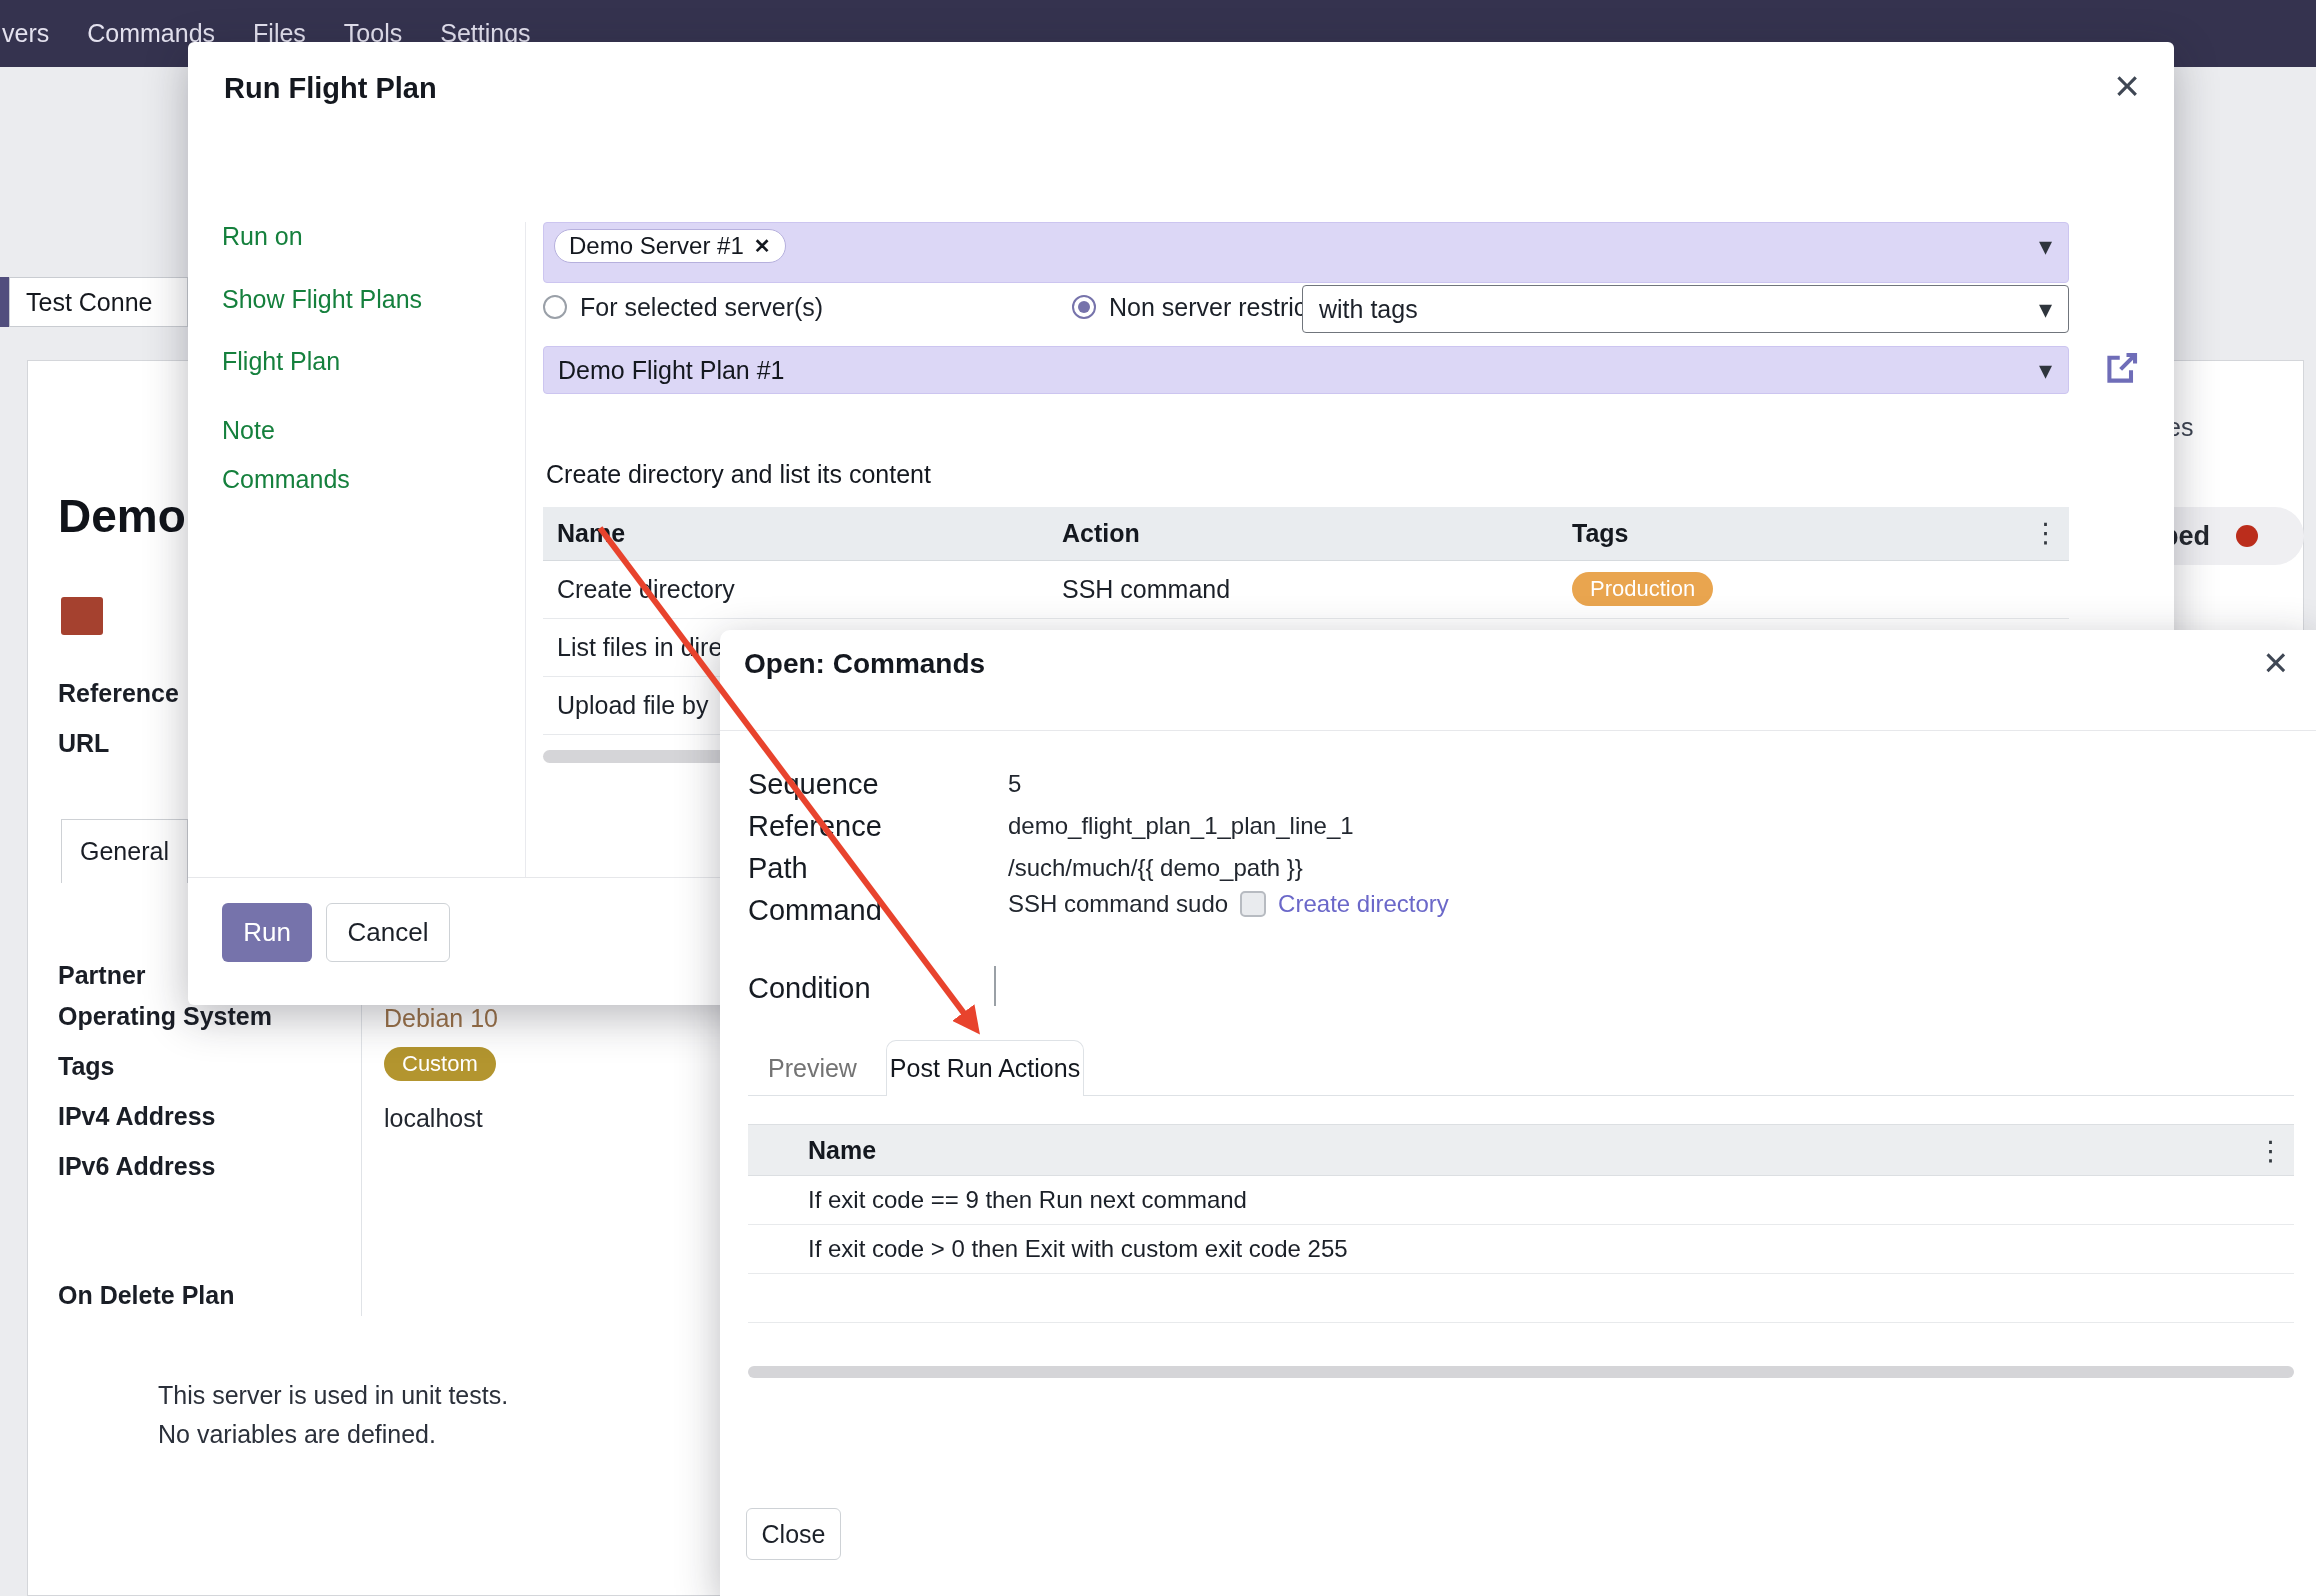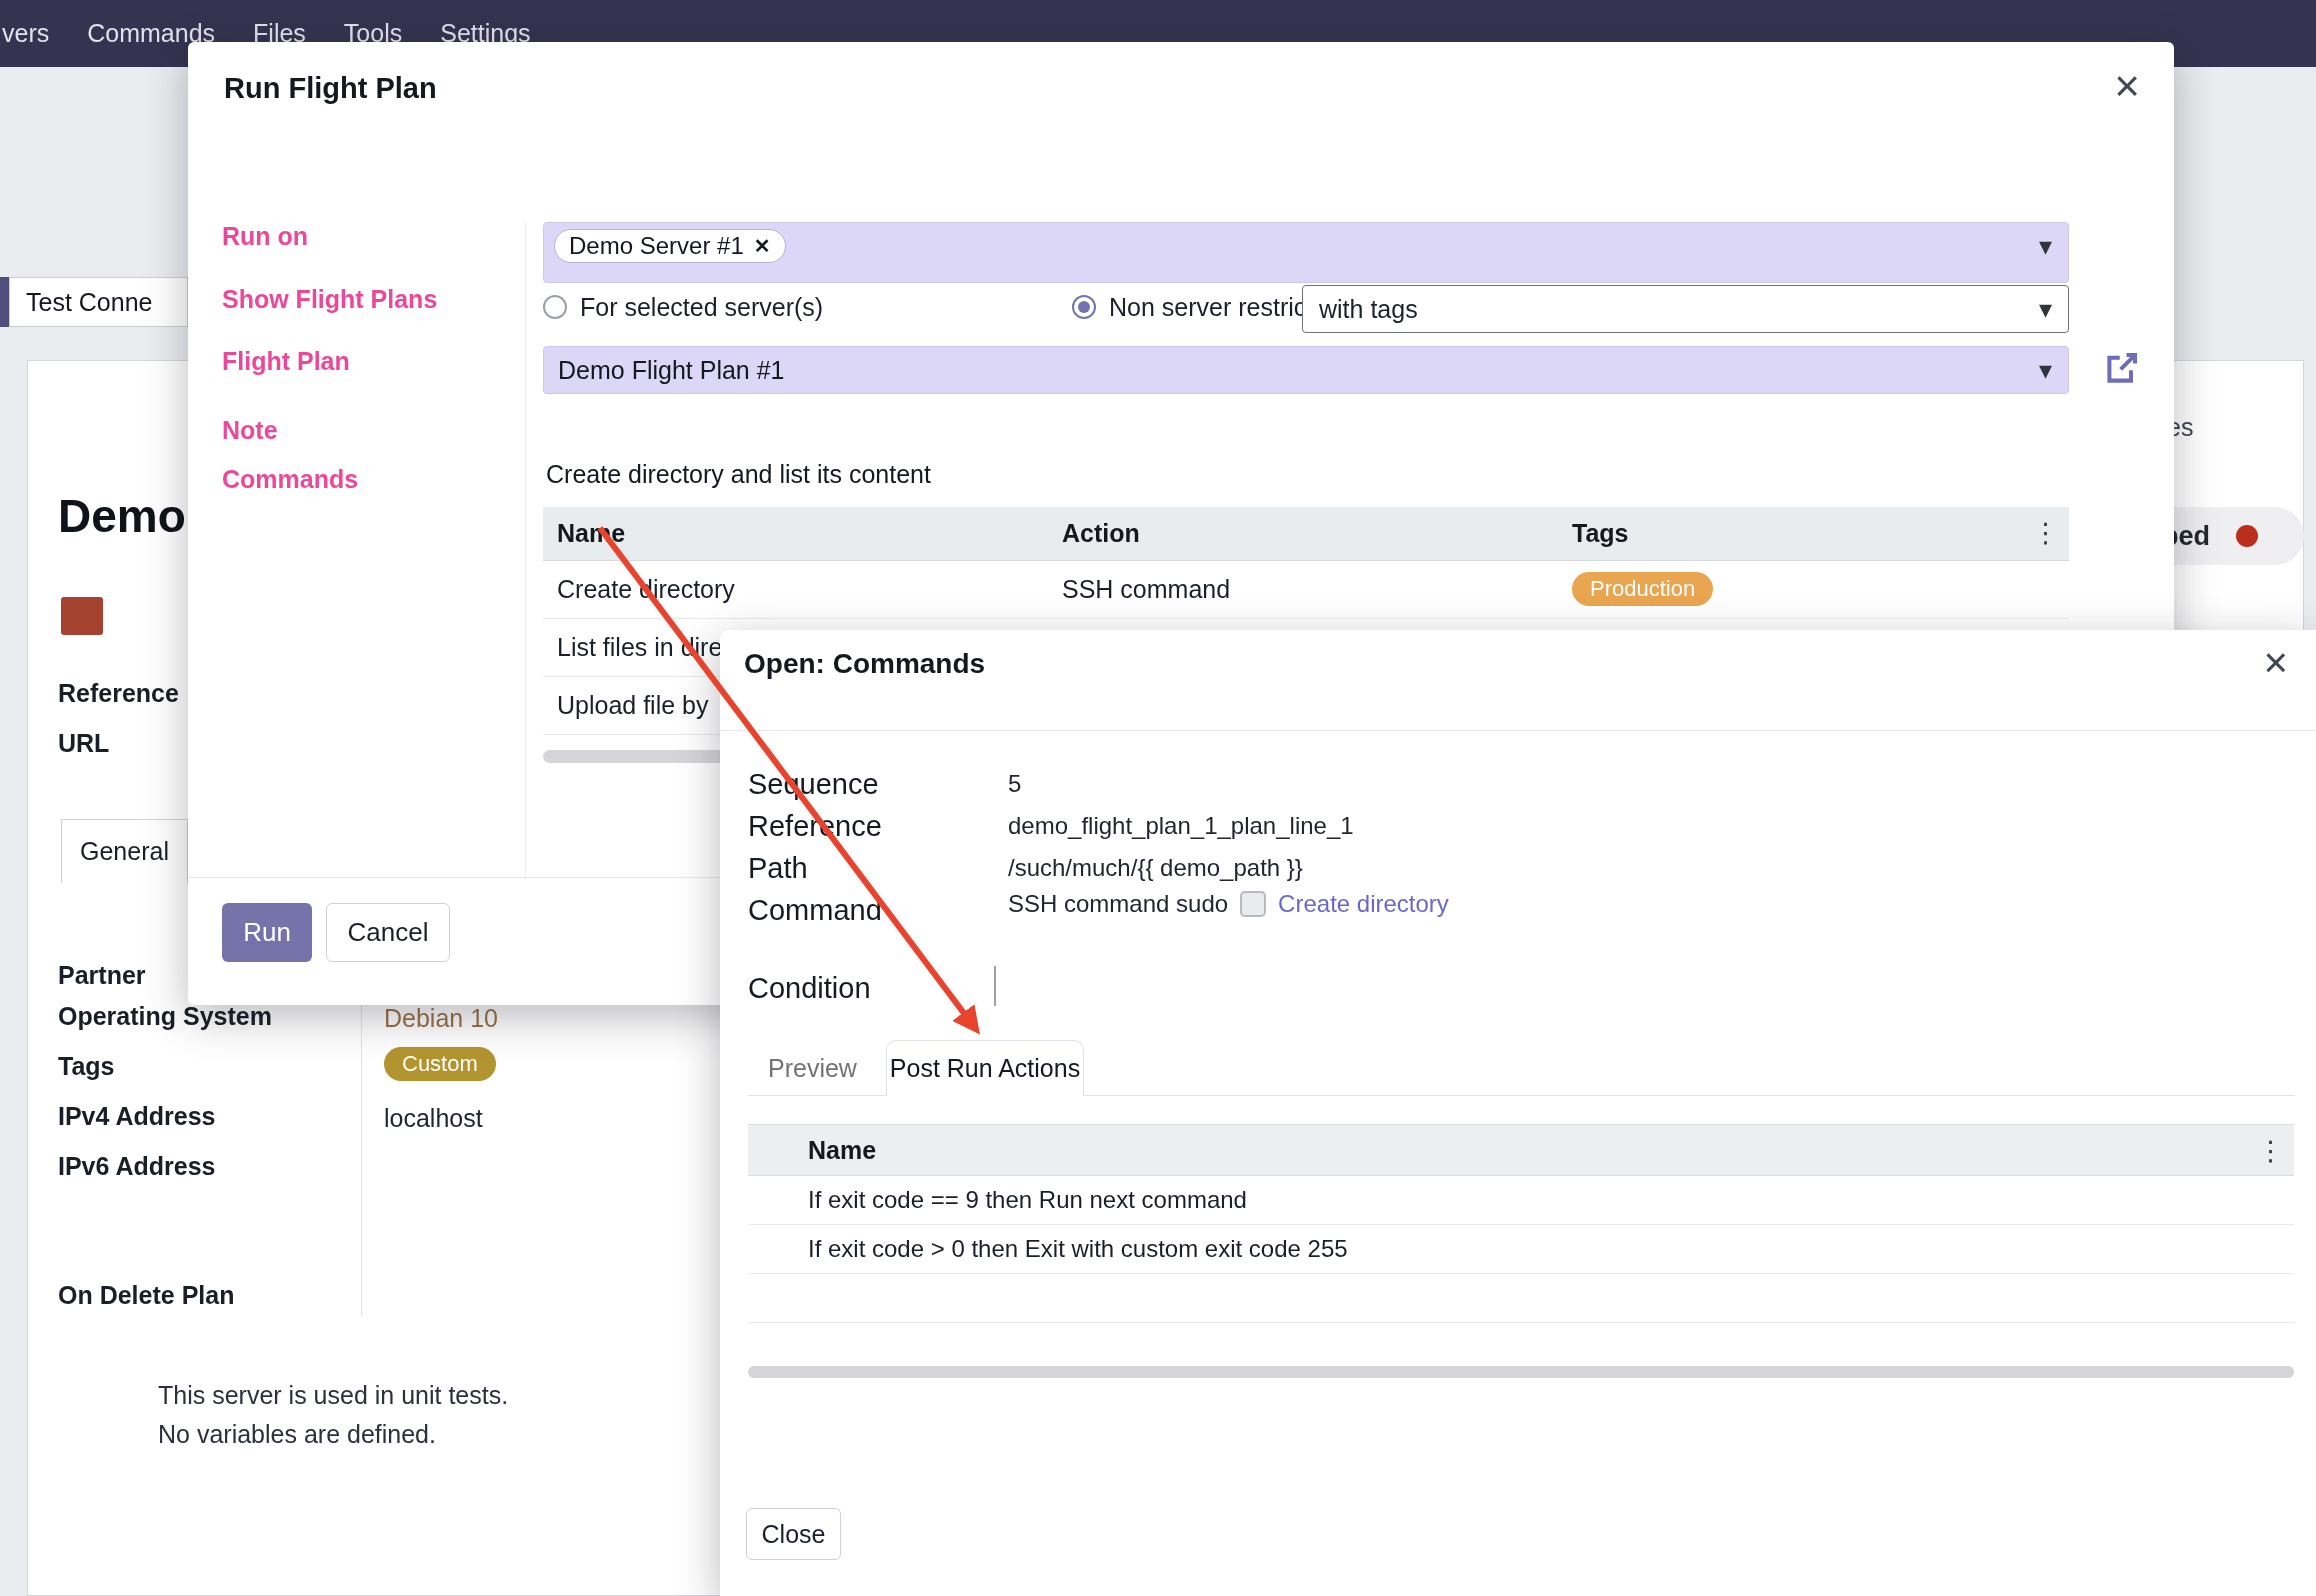--- a/index.html
+++ b/index.html
@@ -17,21 +17,21 @@
          background:#fff;border:1px solid #d4d6da;box-sizing:border-box;z-index:1}
   .plabel{position:absolute;font-size:25px;font-weight:700;color:#1a1e26;white-space:nowrap}
   .pval{position:absolute;font-size:25px;color:#22272f;white-space:nowrap}
   .badge{display:inline-block;border-radius:999px;color:#fff;font-size:22px;padding:4px 18px;white-space:nowrap}
   
   .modal{position:absolute;background:#fff;box-shadow:0 12px 44px rgba(25,25,40,.30)}
   #run-modal{left:188px;top:42px;width:1986px;height:963px;border-radius:6px;z-index:10}
   #cmd-modal{left:720px;top:630px;width:1596px;height:966px;border-radius:10px 0 0 0;z-index:20}
   .modal-title{position:absolute;font-weight:700;color:#14181f;white-space:nowrap}
   .close-x{position:absolute;color:#3f4754;line-height:1;cursor:pointer}
-  .rlabel{position:absolute;left:34px;font-size:25px;font-weight:700;color:#ec4899;white-space:nowrap}
+  .rlabel{position:absolute;left:34px;font-size:25px;font-weight:400;color:#15803d;white-space:nowrap}
   .clabel{position:absolute;left:28px;font-size:29px;font-weight:400;color:#161b22;white-space:nowrap}
   .cval{position:absolute;left:288px;font-size:24px;color:#22272f;white-space:nowrap}
   .select-lav{position:absolute;background:#dcd7f6;border:1px solid #ccc5f0;border-radius:4px;box-sizing:border-box}
   .caret{position:absolute;right:16px;top:8px;font-size:26px;color:#2f353d}
   .cell{position:absolute;font-size:25px;color:#1b2028;white-space:nowrap}
   .hcell{position:absolute;font-size:25px;font-weight:700;color:#14181f;white-space:nowrap}
   .kebab{position:absolute;right:10px;top:10px;font-size:27px;color:#343a40;letter-spacing:0}
   .btn{position:absolute;display:flex;align-items:center;justify-content:center;
        border-radius:6px;font-size:26px;box-sizing:border-box;cursor:pointer;white-space:nowrap}
   .btn-primary{background:#7673ab;color:#fff}

